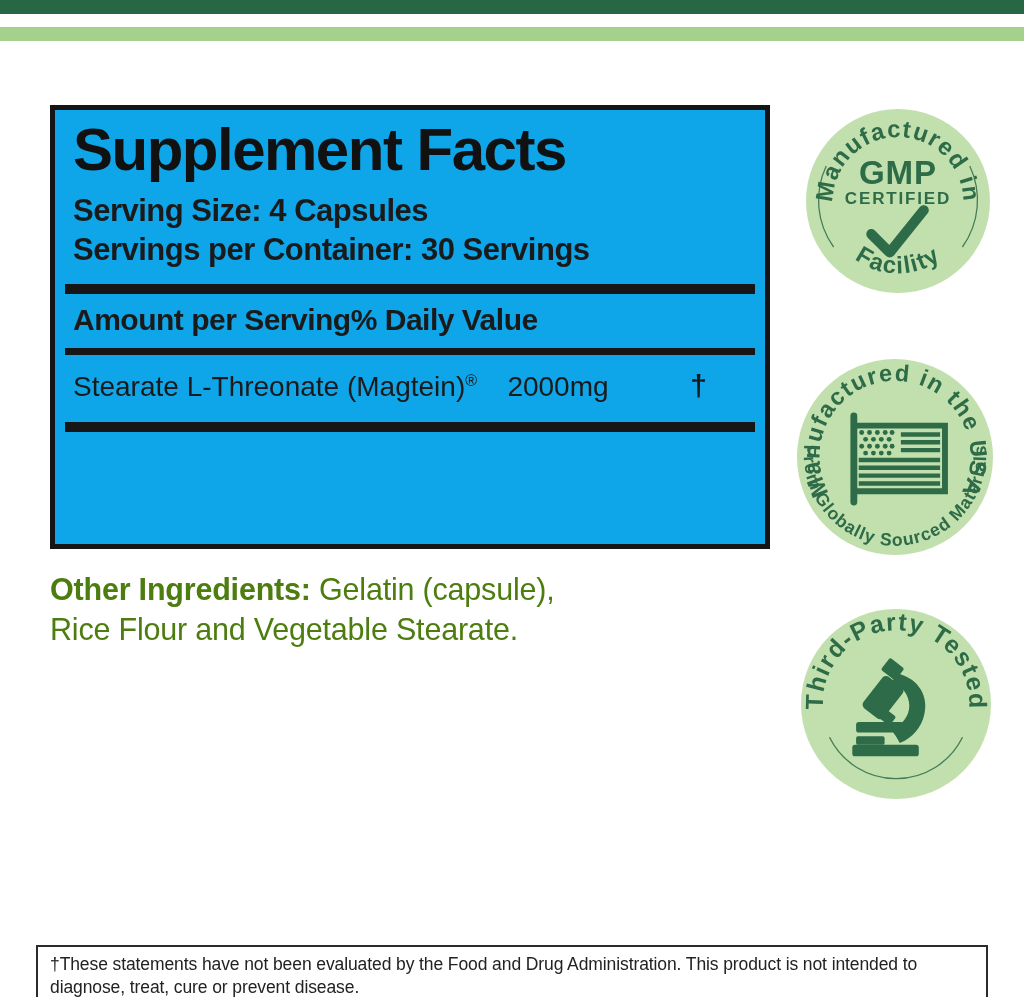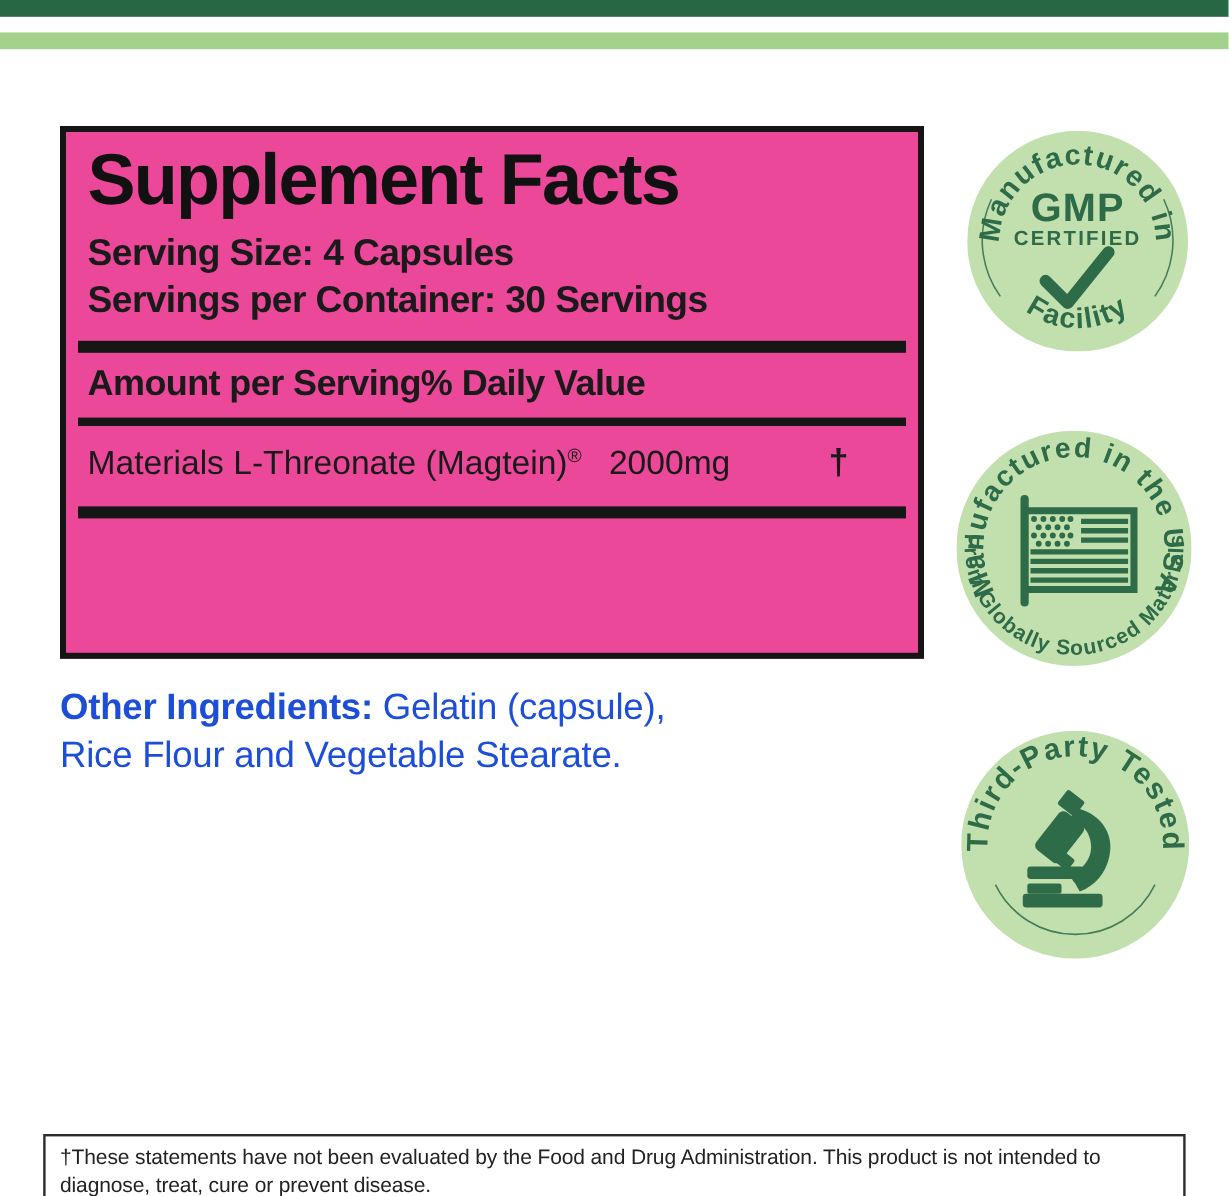--- a/index.html
+++ b/index.html
@@ -8,41 +8,41 @@
     position:relative; width:1024px; height:997px; overflow:hidden;
     background:#ffffff; font-family:"Liberation Sans", sans-serif; color:#1a1a1a;
   }
   
   .bar-dark  { position:absolute; left:0; top:0;  width:100%; height:14px; background:#276744; }
   .bar-light { position:absolute; left:0; top:27px; width:100%; height:14px; background:#a4d28d; }
 
   
   .facts {
     position:absolute; left:50px; top:105px; width:720px; height:444px;
-    border:5px solid #151515; background:#ec4899; padding:4px 10px 0;
+    border:5px solid #151515; background:#0ea5e9; padding:4px 10px 0;
     display:flex; flex-direction:column;
   }
   .facts h1 { font-size:60px; font-weight:bold; letter-spacing:-1.5px; line-height:1.05; margin:4px 8px 0; color:#111; }
   .serv { font-size:31px; font-weight:bold; letter-spacing:-0.5px; line-height:1.16; margin:12px 8px 0; }
   .serv + .serv { margin-top:3px; }
   .rule { background:#161616; }
   .rule.thick { height:10px; margin-top:16px; }
   .rule.med   { height:7px;  margin-top:10px; }
   .rule.thick2{ height:10px; margin-top:18px; }
   .hrow { display:flex; justify-content:flex-start; font-size:30px; font-weight:bold; letter-spacing:-0.5px; line-height:1.2; margin:8px 8px 0; }
   .nrow { display:flex; align-items:baseline; font-size:28px; line-height:1.2; margin:13px 8px 0; }
   .nrow .nname { flex:1; }
   .nrow .namt  { width:118px; text-align:center; }
   .nrow .ndv   { width:130px; text-align:right; }
   .nrow sup    { font-size:16px; vertical-align:super; }
   .ndv.dagger  { font-weight:bold; font-size:30px; padding-right:40px; }
   .foot { font-size:31px; font-weight:bold; letter-spacing:-0.3px; line-height:1.16; margin:12px 8px 0; }
 
   
-  .para { position:absolute; left:50px; width:770px; font-size:30.5px; line-height:1.3; letter-spacing:-0.2px; white-space:pre-line; color:#1d4ed8; }
+  .para { position:absolute; left:50px; width:770px; font-size:30.5px; line-height:1.3; letter-spacing:-0.2px; white-space:pre-line; color:#4d7c0f; }
   .para b { font-weight:bold; }
   .para.oi { top:570px; }
   .para.su { top:679px; }
 
   
   .badge { position:absolute; }
   .badge.b1 { left:806px; top:109px; width:184px; height:184px; }
   .badge.b2 { left:797px; top:359px; width:196px; height:196px; }
   .badge.b3 { left:801px; top:609px; width:190px; height:190px; }
   .badge svg { width:100%; height:100%; display:block; }
@@ -72,21 +72,21 @@
     <h1>Supplement Facts</h1>
     <div class="serv">Serving Size: 4 Capsules</div>
     <div class="serv">Servings per Container: 30 Servings</div>
     <div class="rule thick"></div>
     <div class="hrow">
       <span>Amount per Serving</span>
       <span>% Daily Value</span>
     </div>
     <div class="rule med"></div>
     <div class="nrow">
-      <span class="nname"><span>Materials L-Threonate (Magtein)</span><sup>®</sup></span>
+      <span class="nname"><span>Stearate L-Threonate (Magtein)</span><sup>®</sup></span>
       <span class="namt">2000mg</span>
       <span class="ndv dagger">†</span>
     </div>
     <div class="rule thick2"></div>
   </section>
 
   <p class="para oi"><b>Other Ingredients:</b><span> Gelatin (capsule),
 Rice Flour and Vegetable Stearate.</span></p>
 
 

